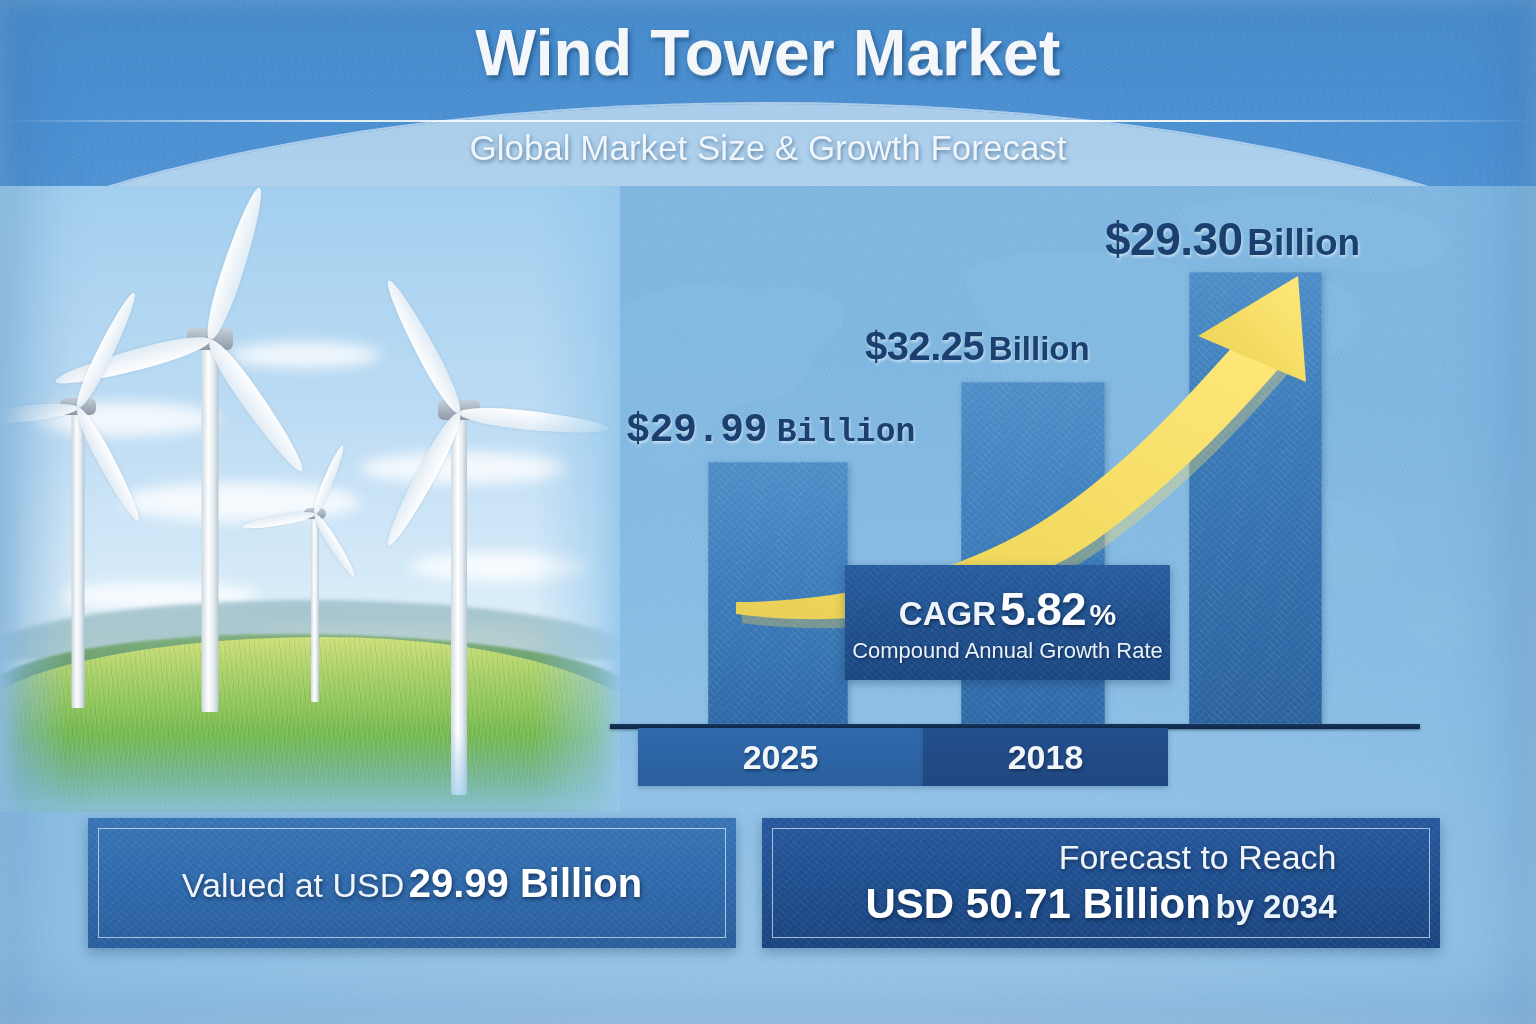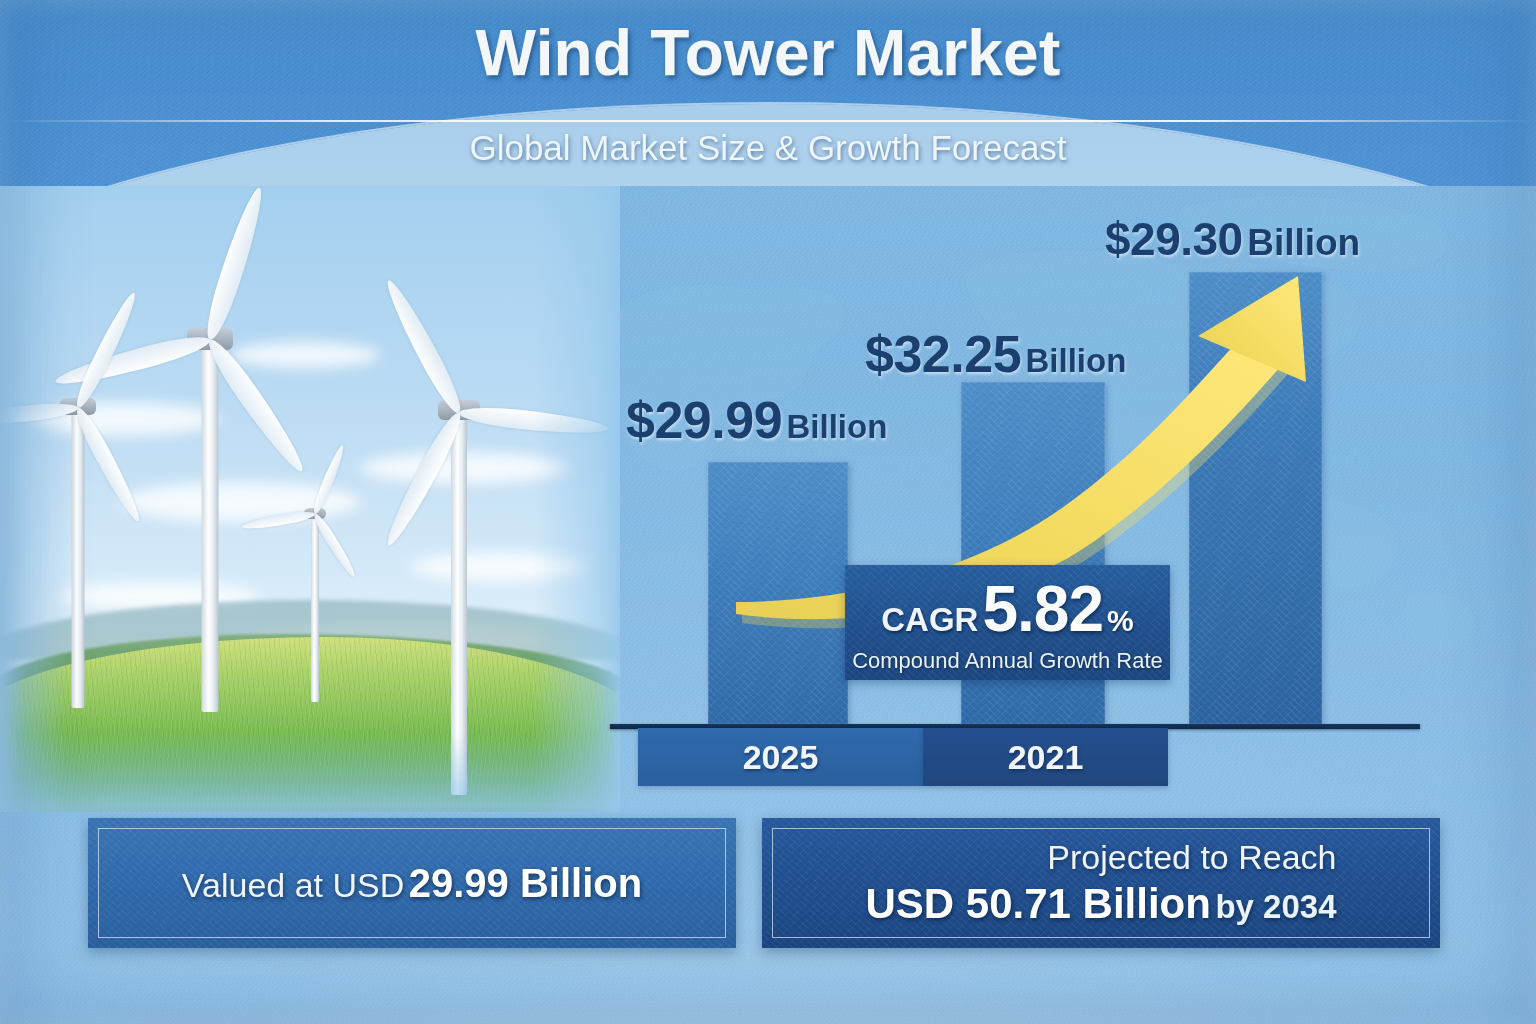--- a/index.html
+++ b/index.html
@@ -142,21 +142,21 @@
       repeating-linear-gradient(44deg, rgba(255,255,255,.22) 0 1px, rgba(0,0,0,0) 1px 5px),
       repeating-linear-gradient(-44deg, rgba(255,255,255,.16) 0 1px, rgba(0,0,0,0) 1px 6px),
       repeating-linear-gradient(9deg, rgba(10,50,95,.13) 0 1px, rgba(0,0,0,0) 1px 7px);
   }
   .bar.b3{background:linear-gradient(180deg,#4e8ec8 0%, #3b7ab8 35%, #2b639f 100%);}
   .value-label{
     position:absolute;color:#1b3f6e;white-space:nowrap;
     text-shadow:1px 2px 3px rgba(255,255,255,.55);
     font-weight:bold;
   }
-  .value-label .big{font-size:52px;letter-spacing:-.5px;}
+  .value-label .big{font-size:40px;letter-spacing:-.5px;}
   .value-label .unit{font-size:33px;font-weight:bold;}
   .value-label.v3 .big{font-size:46px;}
   .value-label.v3 .unit{font-size:37px;}
 
   .axis-line{
     position:absolute;left:10px;width:810px;height:5px;
     background:linear-gradient(180deg,#17355c,#0f2744);
     box-shadow:0 1px 3px rgba(10,35,65,.5);
   }
   .year-band{
@@ -181,21 +181,21 @@
     display:flex;flex-direction:column;align-items:center;justify-content:center;
   }
   .cagr-tex{
     position:absolute;inset:0;opacity:.3;
     background-image:
       repeating-linear-gradient(43deg, rgba(255,255,255,.18) 0 1px, rgba(0,0,0,0) 1px 5px),
       repeating-linear-gradient(-43deg, rgba(255,255,255,.12) 0 1px, rgba(0,0,0,0) 1px 6px);
   }
   .cagr-top{position:relative;display:flex;align-items:baseline;gap:4px;z-index:2;}
   .cagr-top .lbl{font-size:33px;font-weight:bold;color:#eef4fa;text-shadow:1px 2px 3px rgba(5,25,55,.65);}
-  .cagr-top .num{font-size:64px;font-weight:bold;color:#fbfdff;letter-spacing:-1px;text-shadow:1px 2px 4px rgba(5,25,55,.7);}
+  .cagr-top .num{font-size:46px;font-weight:bold;color:#fbfdff;letter-spacing:-1px;text-shadow:1px 2px 4px rgba(5,25,55,.7);}
   .cagr-top .pct{font-size:30px;font-weight:bold;color:#fbfdff;text-shadow:1px 2px 3px rgba(5,25,55,.65);}
   .cagr-sub{position:relative;z-index:2;margin-top:2px;font-size:22px;color:#e9f1f9;text-shadow:1px 1px 3px rgba(5,25,55,.7);}
 
   
   .callout{
     position:absolute;height:130px;
     display:flex;align-items:center;justify-content:center;text-align:right;
     box-shadow:0 4px 12px rgba(12,45,85,.35);
   }
   .callout .inner-border{
@@ -306,21 +306,21 @@
     </div>
 
     <div class="bar b2" style="left:361px;top:192px;width:144px;height:342px;">
       <div class="bar-tex"></div>
     </div>
 
     <div class="bar b3" style="left:589px;top:82px;width:133px;height:452px;">
       <div class="bar-tex"></div>
     </div>
 
-    <div class="value-label v1" style="left:26px;top:200px;">
+    <div class="value-label v1" style="left:26px;top:218px;font-family:Liberation Mono, monospace;">
       <span class="big">$29.99</span>
       <span class="unit">Billion</span>
     </div>
     <div class="value-label v2" style="left:265px;top:134px;">
       <span class="big">$32.25</span>
       <span class="unit">Billion</span>
     </div>
     <div class="value-label v3" style="left:505px;top:22px;">
       <span class="big">$29.30</span>
       <span class="unit">Billion</span>
@@ -343,21 +343,21 @@
         <path d="M698,86 L706,192 L598,146 Z" fill="url(#agrad)"></path>
       </g>
     </svg>
 
     <div class="axis-line" style="top:534px;"></div>
 
     <div class="year-band" style="left:38px;top:538px;width:285px;background:linear-gradient(180deg,#2f6aad,#2b5f9d);">
       <span>2025</span>
     </div>
     <div class="year-band" style="left:323px;top:538px;width:245px;background:linear-gradient(180deg,#244f8d,#20477f);">
-      <span>2021</span>
+      <span>2018</span>
     </div>
   </div>
 
   <div class="cagr">
     <div class="cagr-tex"></div>
     <div class="cagr-top">
       <span class="lbl">CAGR</span>
       <span class="num">5.82</span>
       <span class="pct">%</span>
     </div>
@@ -373,21 +373,21 @@
         <span class="t-bold">29.99 Billion</span>
       </div>
     </div>
   </div>
 
   <div class="callout co-right">
     <div class="co-tex"></div>
     <div class="inner-border"></div>
     <div class="co-txt">
       <div>
-        <span class="t-reg">Projected to Reach</span>
+        <span class="t-reg">Forecast to Reach</span>
       </div>
       <div>
         <span class="t-bold-lg">USD 50.71 Billion</span>
         <span class="t-semi">by 2034</span>
       </div>
     </div>
   </div>
 
   <div class="vignette"></div>
 </div>

